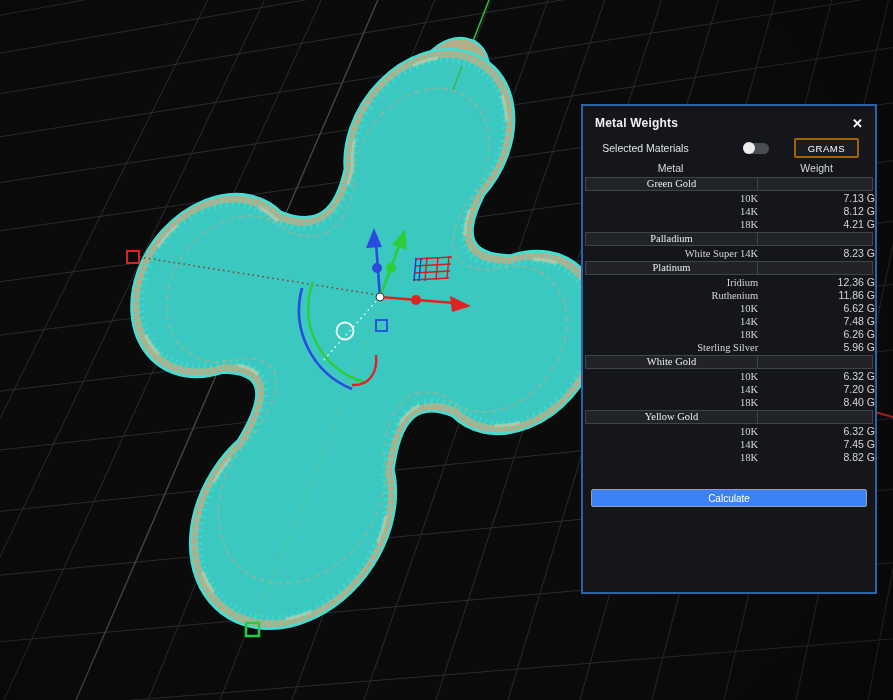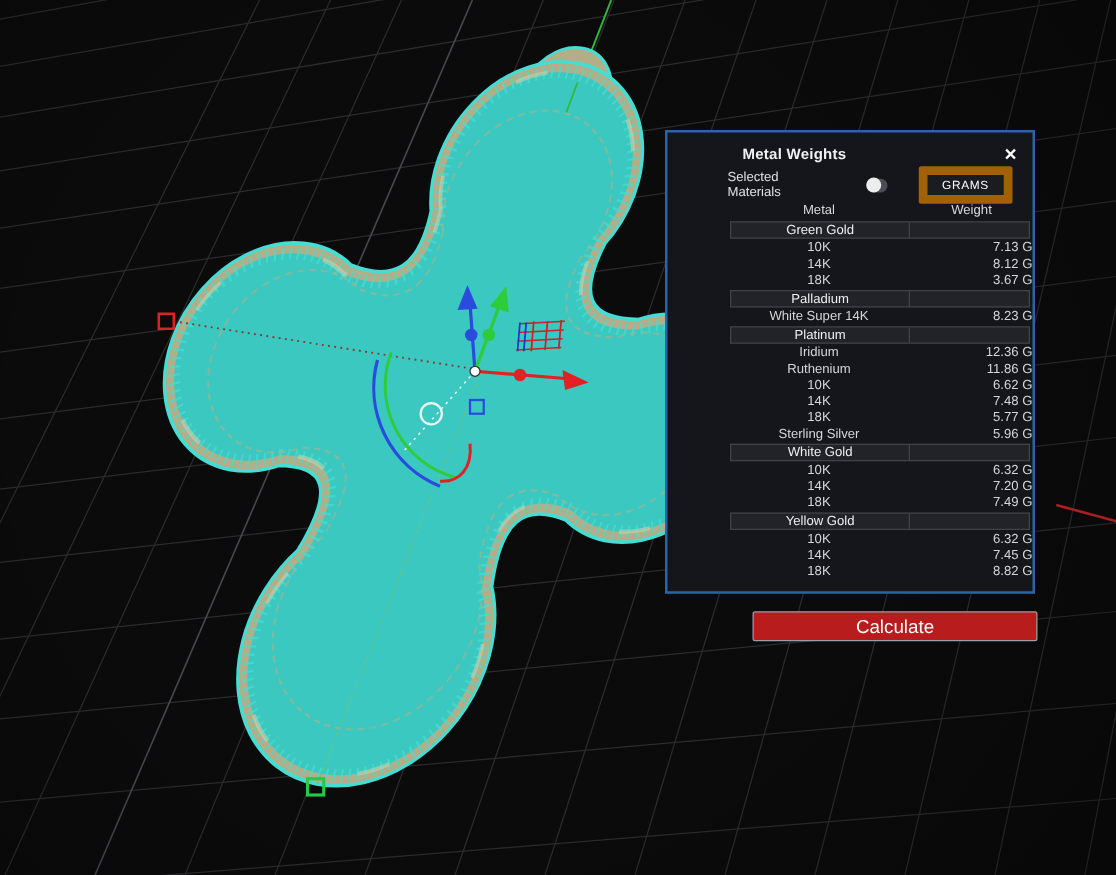--- a/index.html
+++ b/index.html
@@ -2,46 +2,46 @@
 <html style="--panel_accent: #2b64a6; --object_fill: #3bc8c0; --object_edge: #45ddd3; --object_rim: #b3ae87; --axis_x: #cc2626; --axis_y: #35b83a; --gumball_blue: #2a4bdd; --gumball_green: #2ecc3a; --gumball_red: #e02222; --grid_line: #2c2c2e;"><head>
 <meta charset="utf-8">
 <style>
   html,body{margin:0;padding:0;background:#000;}
   #stage{position:relative;width:893px;height:700px;overflow:hidden;
          background:#0b0b0c;font-family:"Liberation Sans",sans-serif;}
   #scene{position:absolute;left:0;top:0;}
   #vignette{position:absolute;left:0;top:0;width:893px;height:700px;pointer-events:none;
             background:radial-gradient(circle at 42% 48%, transparent 52%, rgba(0,0,0,.30) 100%);}
   
-  .panel{position:absolute;left:532px;top:104px;width:296px;height:371px;box-sizing:border-box;
-         background:#14161b;border:2px solid var(--panel_accent,#2b64a6);color:#dfe1e4;padding-left:48px;}
+  .panel{position:absolute;left:581px;top:104px;width:296px;height:490px;box-sizing:border-box;
+         background:#14161b;border:2px solid var(--panel_accent,#2b64a6);color:#dfe1e4;}
   .title-row{display:flex;align-items:center;justify-content:space-between;
              padding:7px 12px 3px 12px;height:20px;}
   .title-row .t{font-size:12px;font-weight:700;color:#f0f1f3;letter-spacing:.2px;}
   .close{font-size:13px;font-weight:700;color:#fff;cursor:pointer;line-height:13px;}
   .materials-row{display:flex;align-items:center;justify-content:flex-end;height:24px;padding-right:16px;}
   .materials-row .lbl{font-size:10.5px;color:#dfe1e4;margin-right:54px;}
   .toggle{width:26px;height:11px;border-radius:6px;background:#4a4e54;position:relative;margin-right:25px;cursor:pointer;}
   .toggle .knob{position:absolute;left:0px;top:-0.5px;width:12px;height:12px;border-radius:50%;background:#ededed;}
-  .units-btn{background:#1a1c22;border:7px solid #a16207;border-radius:2px;color:#fff;
+  .units-btn{background:#1a1c22;border:2px solid #a16207;border-radius:2px;color:#fff;
              font-size:9.5px;letter-spacing:.5px;padding:2.5px 12px;font-family:inherit;cursor:pointer;}
   .col-headers{display:flex;height:16px;align-items:center;font-size:10.5px;color:#d8dadd;}
   .col-headers .c1{width:60%;text-align:center;}
   .col-headers .c2{width:40%;text-align:center;}
   .rows{}
   .sec-row{display:flex;height:12px;margin:1px 2px;background:#212329;border:1px solid #40434a;
-           font-size:10.5px;color:#eceef0;align-items:center;}
+           font-size:10.5px;color:#eceef0;align-items:center;font-family:Liberation Serif, serif;}
   .sec-row .sec-name{width:60%;text-align:center;line-height:12px;}
   .sec-row .sec-right{width:40%;height:100%;border-left:1px solid #40434a;}
   .data-row{display:flex;height:13px;font-size:10.5px;color:#d4d6d9;align-items:center;}
-  .data-row .m{width:60%;text-align:center;line-height:13px;}
+  .data-row .m{width:60%;text-align:right;line-height:13px;font-family:Liberation Serif, serif;}
   .data-row .w{width:40%;text-align:right;line-height:13px;}
   .calc-wrap{margin:25px 8px 0 8px;}
-  .calc-btn{display:block;width:100%;background:#b91c1c;border:1px solid #9a9ea6;border-radius:2px;
-            color:#fff;font-size:15px;padding:2.5px 0;font-family:inherit;cursor:pointer;margin-left:12px;}
+  .calc-btn{display:block;width:100%;background:#3b82f6;border:1px solid #9a9ea6;border-radius:2px;
+            color:#fff;font-size:10px;padding:2.5px 0;font-family:inherit;cursor:pointer;}
 </style>
 </head>
 <body>
 
 <div id="stage">
 
   <svg id="scene" width="893" height="700" viewBox="0 0 893 700">
     <defs>
       <path id="crossPath" d="M -75,-140 A 85 85 0 1 1 75,-140
                               Q 62,-62 140,-75 A 85 85 0 1 1 140,75
@@ -174,21 +174,21 @@
         <div class="data-row">
           <span class="m">10K</span>
           <span class="w">7.13 G</span>
         </div>
         <div class="data-row">
           <span class="m">14K</span>
           <span class="w">8.12 G</span>
         </div>
         <div class="data-row">
           <span class="m">18K</span>
-          <span class="w">3.67 G</span>
+          <span class="w">4.21 G</span>
         </div>
         <div class="sec-row">
           <span class="sec-name">Palladium</span>
           <span class="sec-right"></span>
         </div>
         <div class="data-row">
           <span class="m">White Super 14K</span>
           <span class="w">8.23 G</span>
         </div>
         <div class="sec-row">
@@ -206,41 +206,41 @@
         <div class="data-row">
           <span class="m">10K</span>
           <span class="w">6.62 G</span>
         </div>
         <div class="data-row">
           <span class="m">14K</span>
           <span class="w">7.48 G</span>
         </div>
         <div class="data-row">
           <span class="m">18K</span>
-          <span class="w">5.77 G</span>
+          <span class="w">6.26 G</span>
         </div>
         <div class="data-row">
           <span class="m">Sterling Silver</span>
           <span class="w">5.96 G</span>
         </div>
         <div class="sec-row">
           <span class="sec-name">White Gold</span>
           <span class="sec-right"></span>
         </div>
         <div class="data-row">
           <span class="m">10K</span>
           <span class="w">6.32 G</span>
         </div>
         <div class="data-row">
           <span class="m">14K</span>
           <span class="w">7.20 G</span>
         </div>
         <div class="data-row">
           <span class="m">18K</span>
-          <span class="w">7.49 G</span>
+          <span class="w">8.40 G</span>
         </div>
         <div class="sec-row">
           <span class="sec-name">Yellow Gold</span>
           <span class="sec-right"></span>
         </div>
         <div class="data-row">
           <span class="m">10K</span>
           <span class="w">6.32 G</span>
         </div>
         <div class="data-row">

